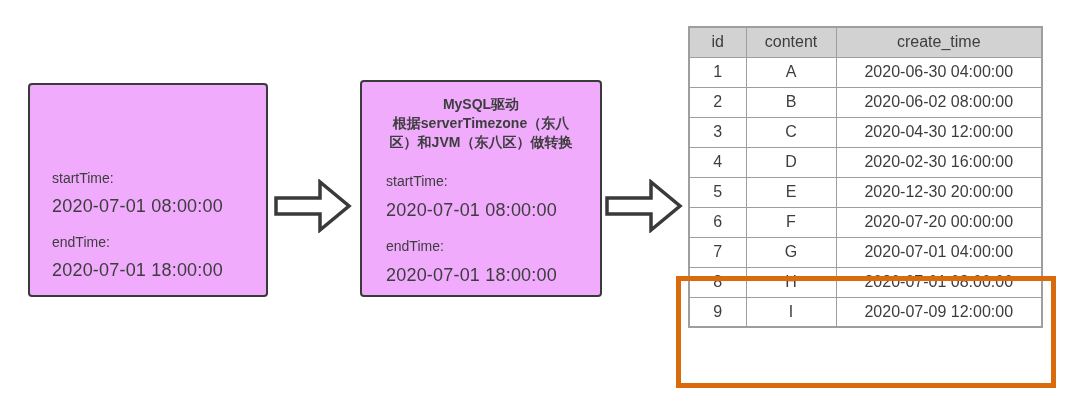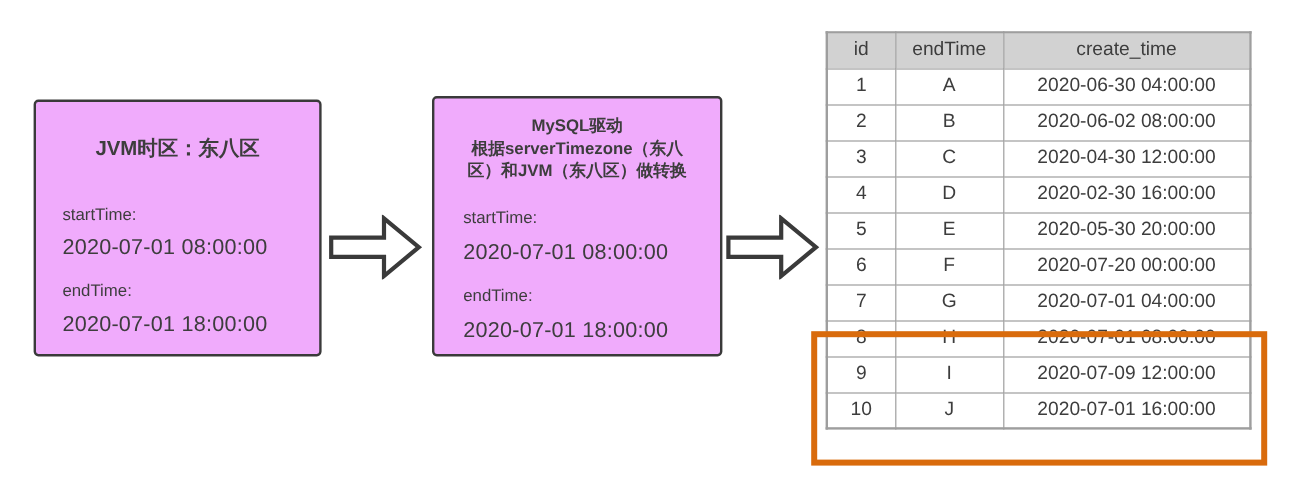--- a/index.html
+++ b/index.html
@@ -98,21 +98,20 @@
     z-index: 5;
     background: transparent;
   }
 </style>
 </head>
 <body>
 
 <div class="stage">
 
   <div class="flow-box" id="jvm-box">
-    <div class="box-title">JVM时区：东八区</div>
     <div class="kv label start-label">startTime:</div>
     <div class="kv value start-value">2020-07-01 08:00:00</div>
     <div class="kv label end-label">endTime:</div>
     <div class="kv value end-value">2020-07-01 18:00:00</div>
   </div>
 
   <svg class="arrow" id="arrow-1" viewBox="0 0 78 54">
     <polygon points="2,19 46,19 46,3 75,27 46,51 46,35 2,35"></polygon>
   </svg>
 
@@ -132,21 +131,21 @@
 
   <table id="result-table">
     <colgroup>
       <col class="col-id">
         <col class="col-content">
         <col class="col-time">
     </colgroup>
     <thead>
       <tr>
         <th>id</th>
-        <th>endTime</th>
+        <th>content</th>
         <th>create_time</th>
       </tr>
     </thead>
     <tbody>
       <tr>
         <td>1</td>
         <td>A</td>
         <td>2020-06-30 04:00:00</td>
       </tr>
       <tr>
@@ -160,21 +159,21 @@
         <td>2020-04-30 12:00:00</td>
       </tr>
       <tr>
         <td>4</td>
         <td>D</td>
         <td>2020-02-30 16:00:00</td>
       </tr>
       <tr>
         <td>5</td>
         <td>E</td>
-        <td>2020-05-30 20:00:00</td>
+        <td>2020-12-30 20:00:00</td>
       </tr>
       <tr>
         <td>6</td>
         <td>F</td>
         <td>2020-07-20 00:00:00</td>
       </tr>
       <tr>
         <td>7</td>
         <td>G</td>
         <td>2020-07-01 04:00:00</td>
@@ -182,23 +181,18 @@
       <tr>
         <td>8</td>
         <td>H</td>
         <td>2020-07-01 08:00:00</td>
       </tr>
       <tr>
         <td>9</td>
         <td>I</td>
         <td>2020-07-09 12:00:00</td>
       </tr>
-      <tr>
-        <td>10</td>
-        <td>J</td>
-        <td>2020-07-01 16:00:00</td>
-      </tr>
     </tbody>
   </table>
 
   <div id="highlight-box"></div>
 
 </div>
 
 </body></html>

